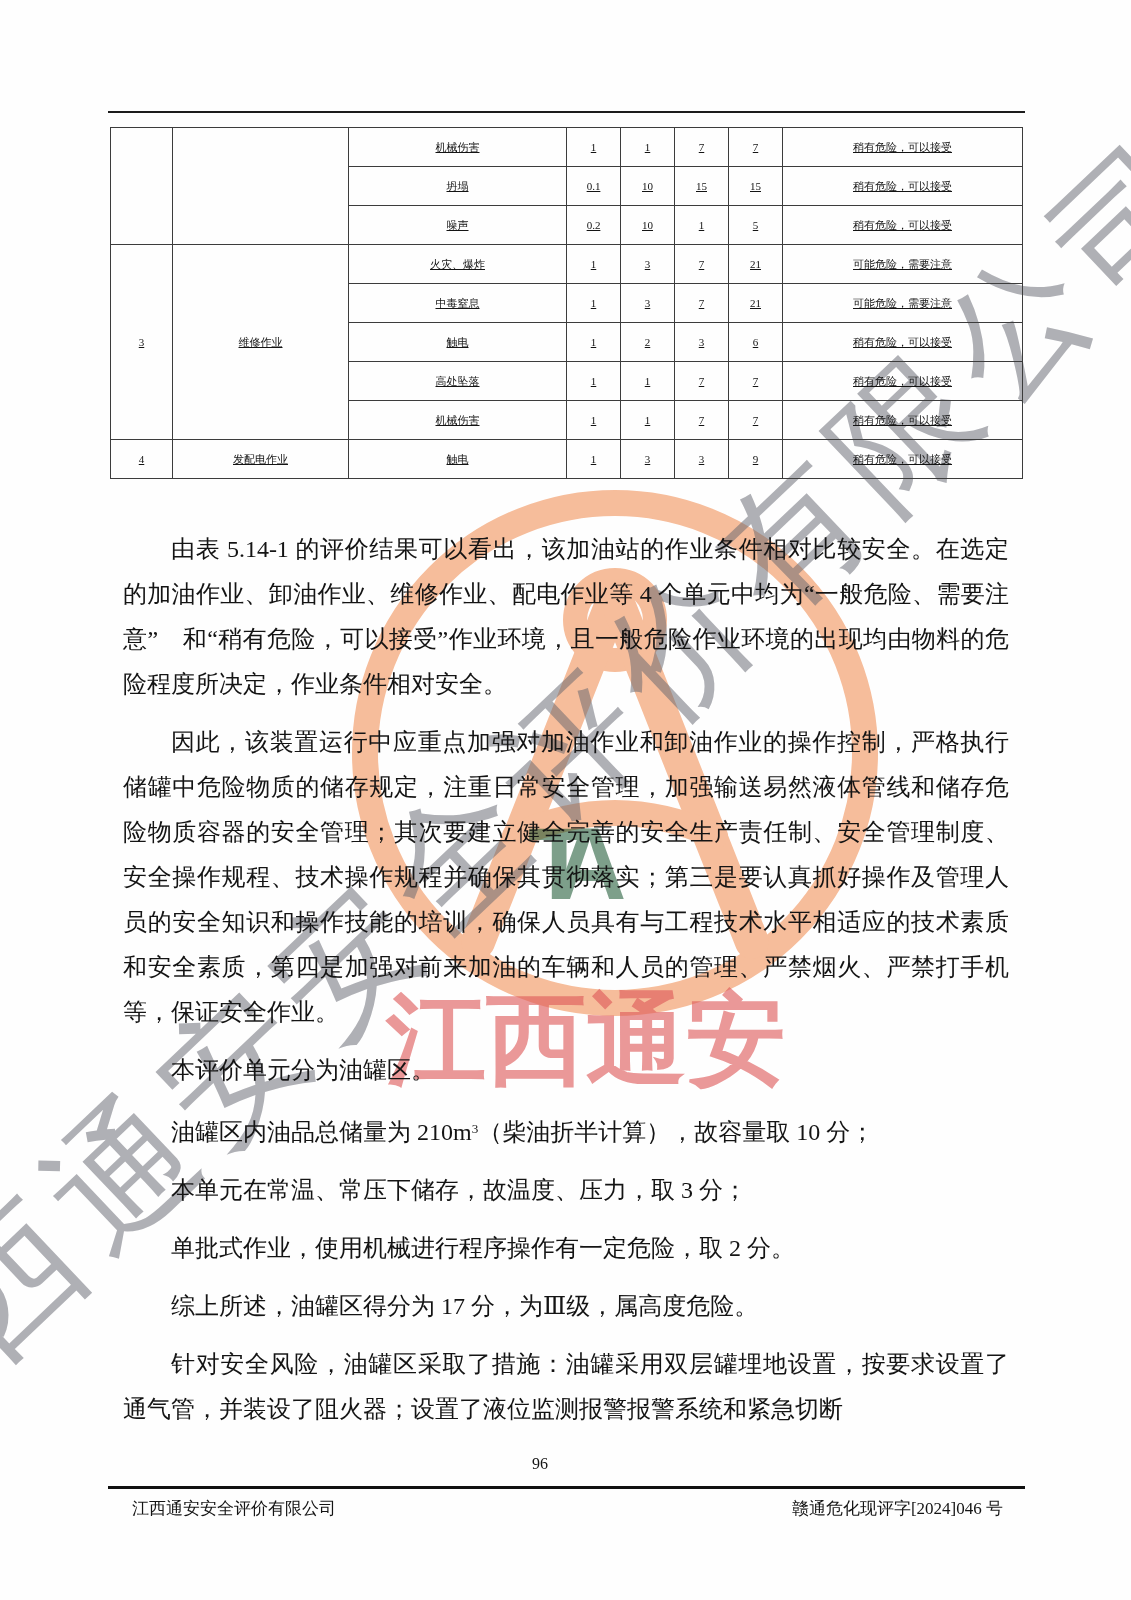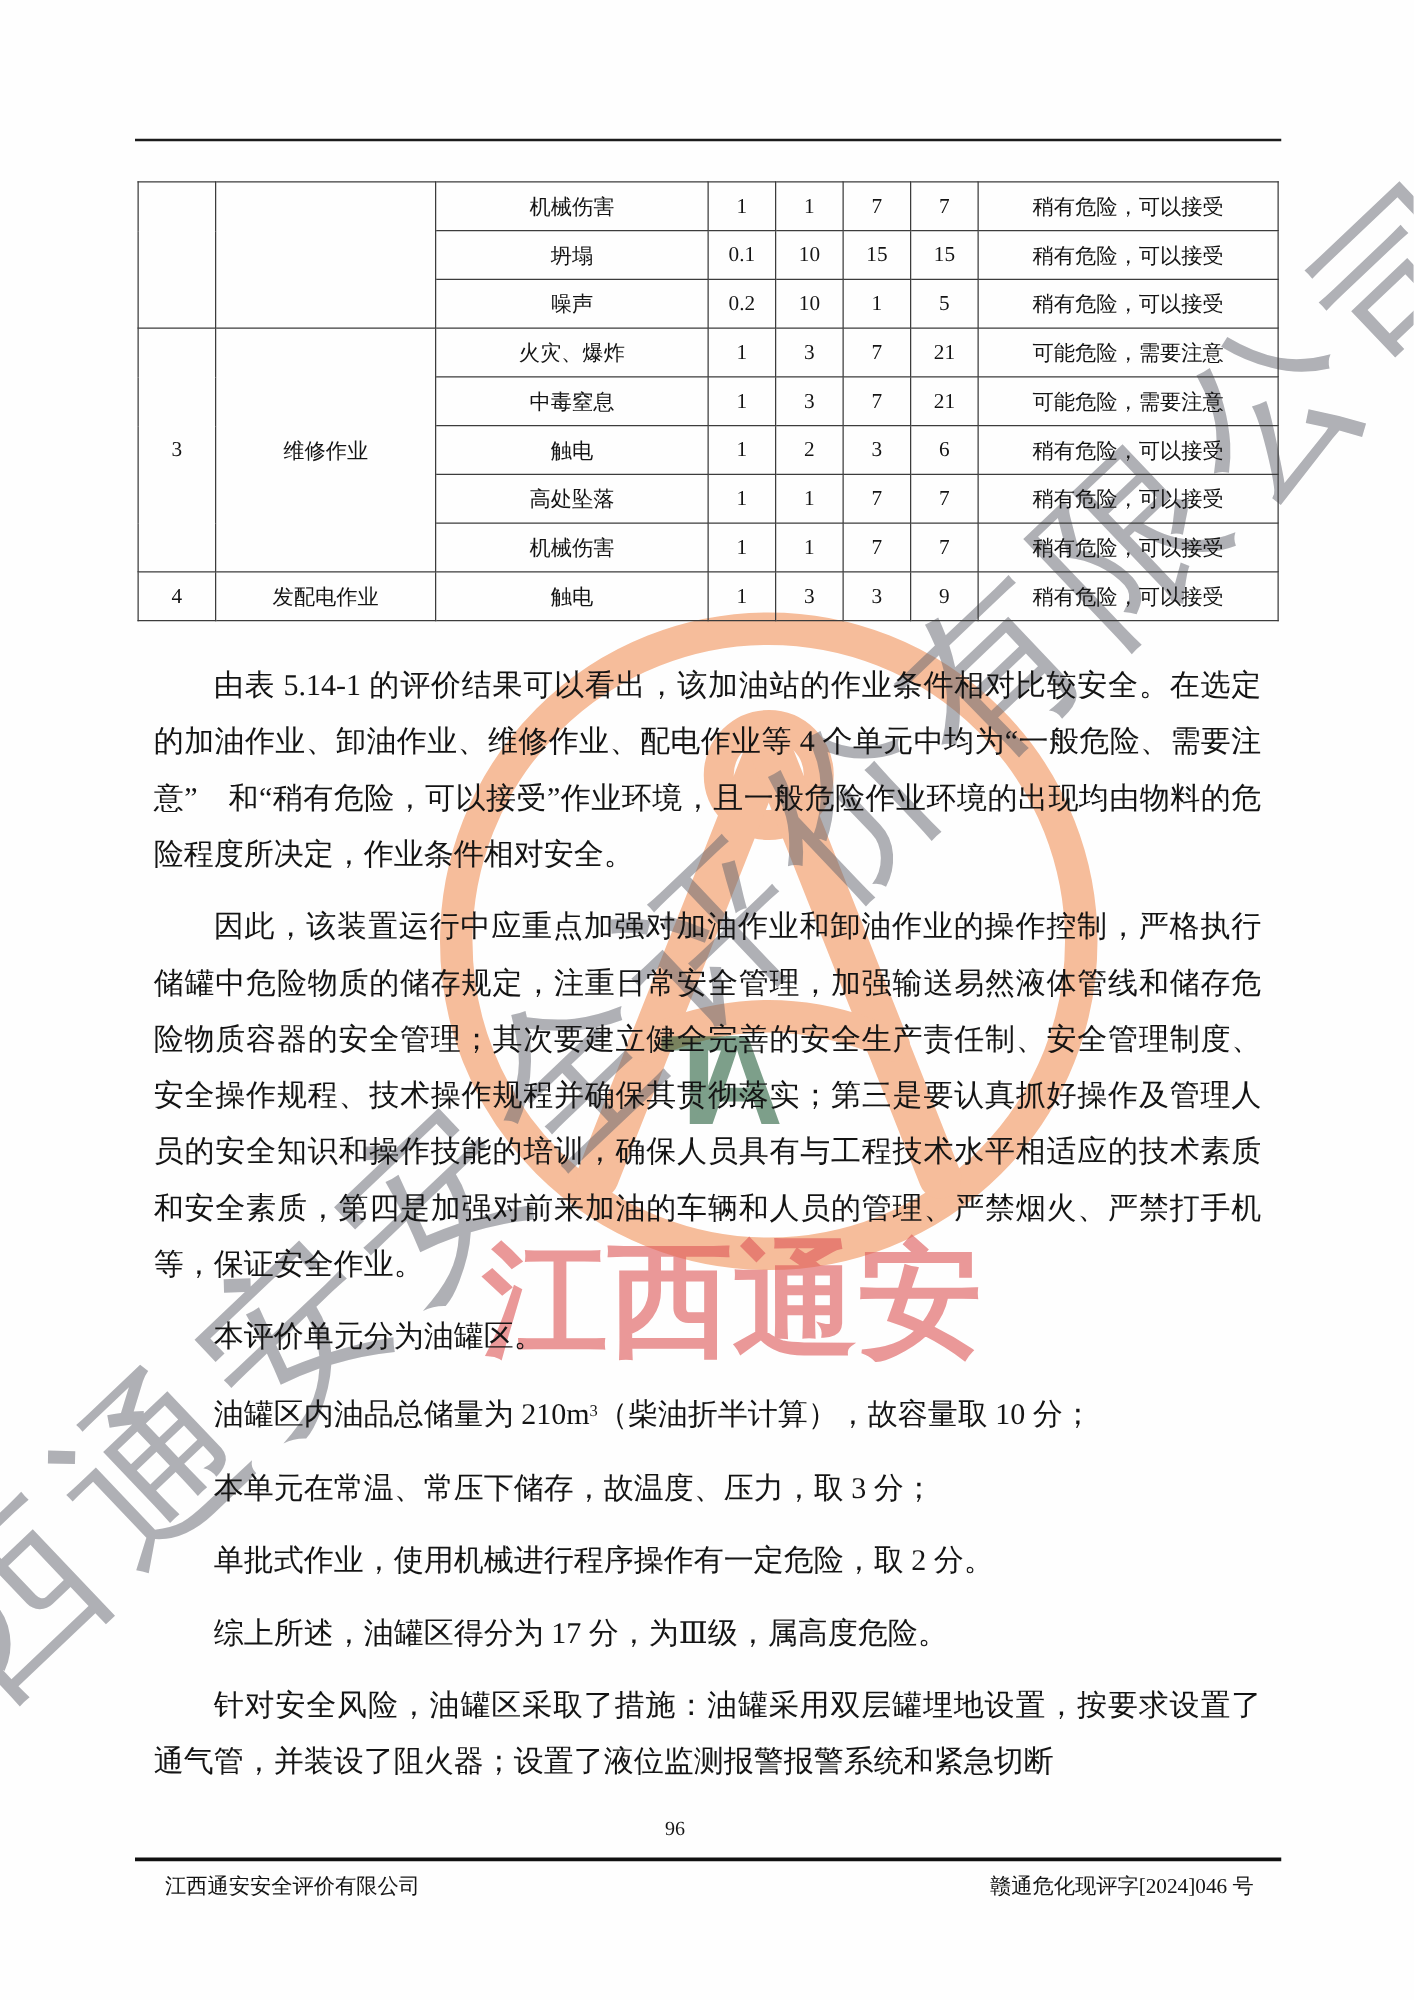--- a/index.html
+++ b/index.html
@@ -16,22 +16,22 @@
            font-size:140px;letter-spacing:14px;opacity:.5;}
   .wm-red{position:absolute;left:386px;top:974px;font-family:"Liberation Sans","DejaVu Sans",sans-serif;
           font-weight:bold;font-size:100px;letter-spacing:0;opacity:.62;white-space:nowrap;text-align:center;}
 
   
   .content{position:absolute;inset:0;z-index:1;}
   .header-title{position:absolute;top:78px;left:0;width:100%;text-align:center;
                 font-size:18px;letter-spacing:1px;}
   .header-rule{position:absolute;top:111px;left:108px;width:917px;height:2px;background:#1c1c1c;}
 
-  table.eval{position:absolute;top:145px;left:110px;width:912px;border-collapse:collapse;
-             table-layout:fixed;font-size:17px;}
+  table.eval{position:absolute;top:127px;left:110px;width:912px;border-collapse:collapse;
+             table-layout:fixed;font-size:11px;text-decoration:underline;}
   table.eval td{border:1px solid #3c3c3c;text-align:center;vertical-align:middle;
                 height:38px;padding:0 2px;overflow:hidden;}
 
   .body-text{position:absolute;top:514px;left:110px;width:912px;font-size:24px;line-height:45px;}
   .body-text p{margin:13px;text-indent:2em;text-align:justify;}
   .body-text h2{margin:14px 0 10px 0;font-family:"Liberation Sans","DejaVu Sans",sans-serif;
                 font-weight:bold;font-size:27px;line-height:48px;text-indent:0;color:#0e0e0e;}
   .body-text sub{font-size:0.55em;vertical-align:-0.2em;}
   .body-text sup{font-size:0.55em;vertical-align:0.5em;}
 

